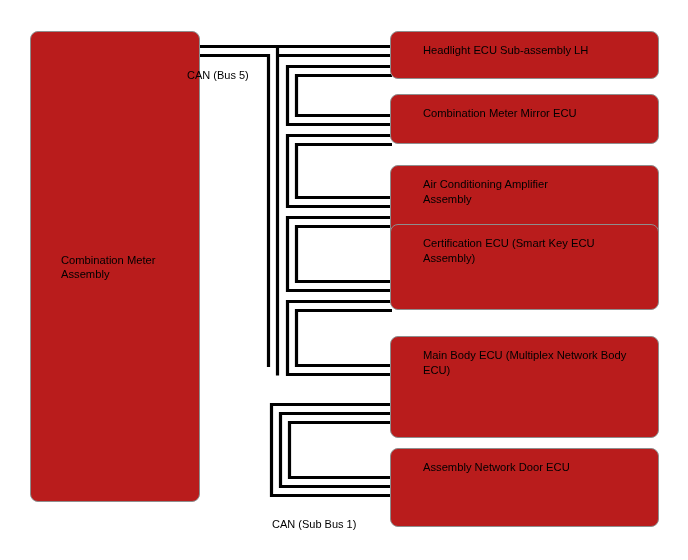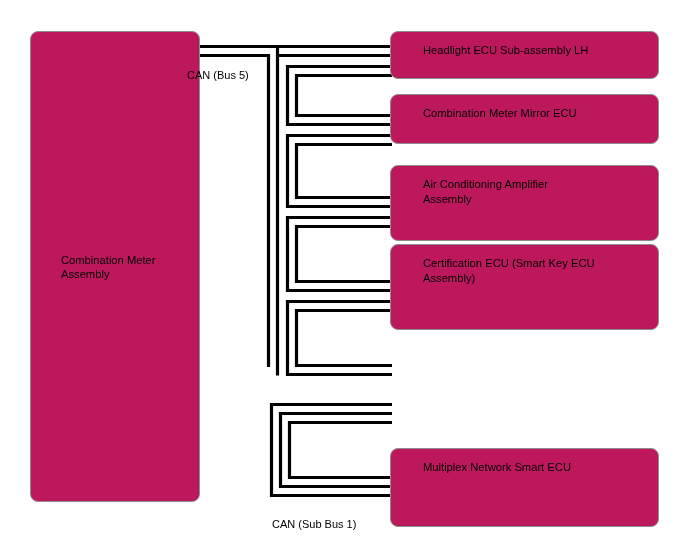--- a/index.html
+++ b/index.html
@@ -23,21 +23,21 @@
     top: 0;
     width: 688px;
     height: 560px;
     pointer-events: none;
   }
   .node-box {
     position: absolute;
     box-sizing: border-box;
     border: 1px solid #8e8e8e;
     border-radius: 8px;
-    background: #be185d;
+    background: #b91c1c;
     z-index: 3;
   }
   .node-label {
     position: absolute;
     font-size: 11.2px;
     line-height: 14.5px;
     color: #000000;
     white-space: pre-line;
   }
   .ecu-label {
@@ -106,23 +106,27 @@
 
   <div class="node-box" style="left:390px; top:94px; width:269px; height:50px;">
     <div class="node-label ecu-label">Combination Meter Mirror ECU</div>
   </div>
 
   <div class="node-box" style="left:390px; top:165px; width:269px; height:76px;">
     <div class="node-label ecu-label">Air Conditioning Amplifier
 Assembly</div>
   </div>
 
-  <div class="node-box" style="left:390px; top:244px; width:269px; height:86px;">
+  <div class="node-box" style="left:390px; top:224px; width:269px; height:86px;">
     <div class="node-label ecu-label">Certification ECU (Smart Key ECU
 Assembly)</div>
   </div>
 
+  <div class="node-box" style="left:390px; top:336px; width:269px; height:102px;">
+    <div class="node-label ecu-label">Main Body ECU (Multiplex Network Body
+ECU)</div>
+  </div>
 
   <div class="node-box" style="left:390px; top:448px; width:269px; height:79px;">
-    <div class="node-label ecu-label">Multiplex Network Smart ECU</div>
+    <div class="node-label ecu-label">Assembly Network Door ECU</div>
   </div>
 
 </div>
 
 </body></html>

